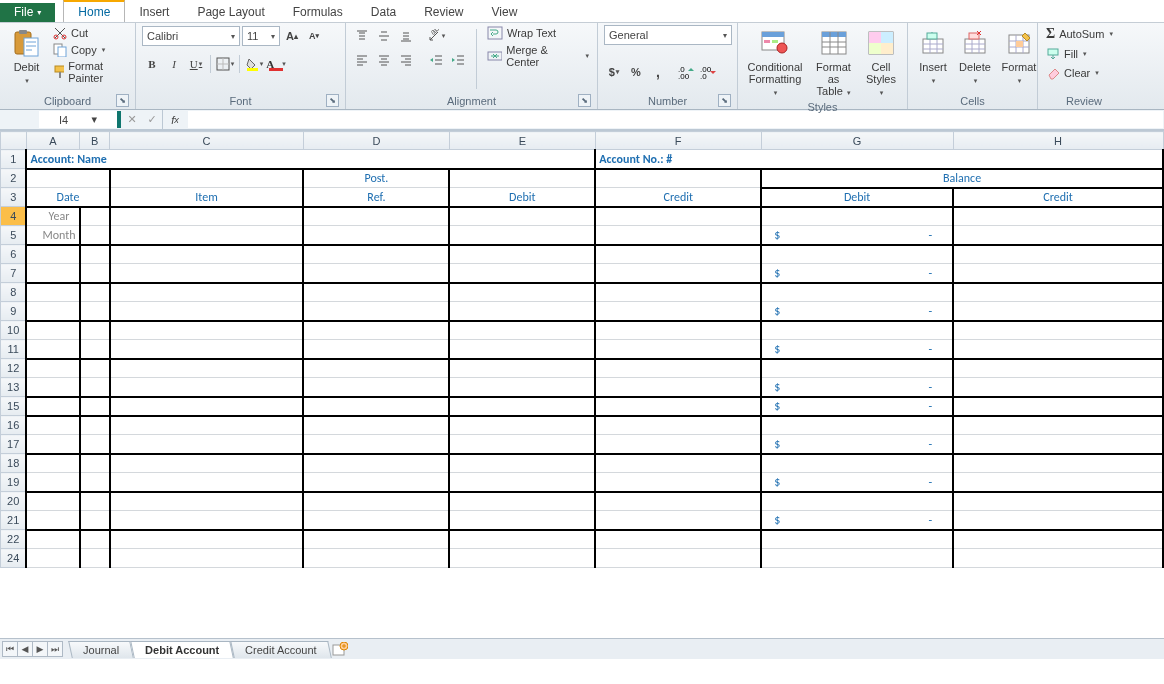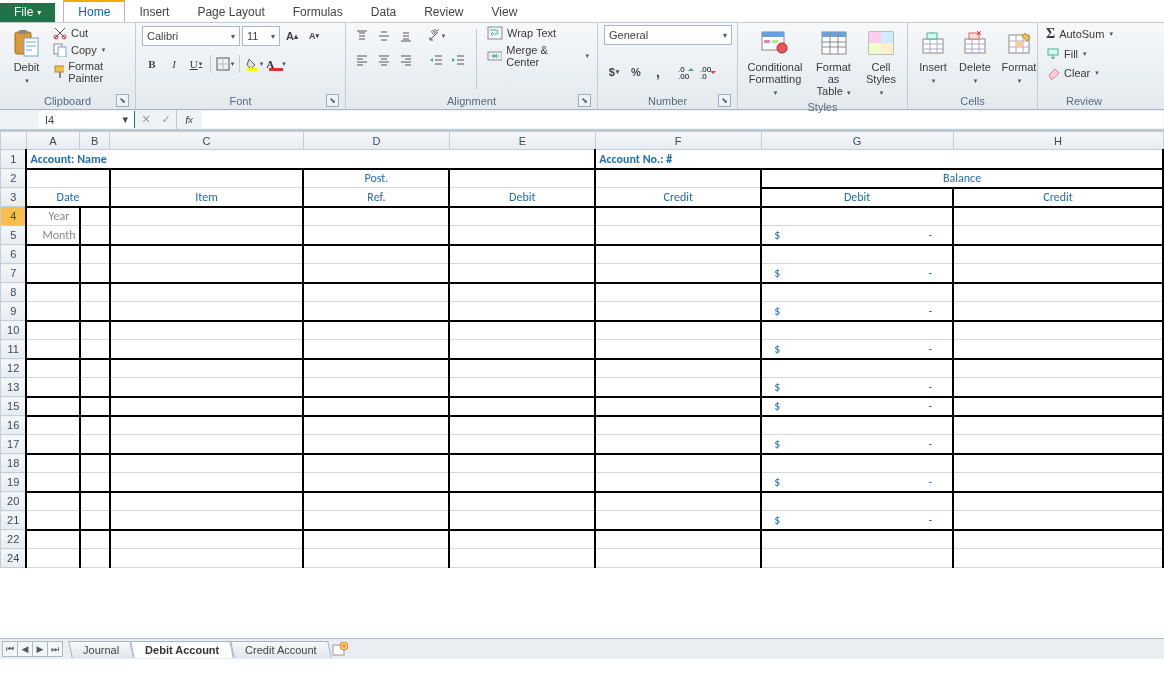--- a/index.html
+++ b/index.html
@@ -27,21 +27,21 @@
 .sel .dd{font-size:8px;color:#555;}
 .clip-list{display:flex;flex-direction:column;gap:1px;}
 .clip-item{display:flex;align-items:center;gap:4px;font-size:11px;cursor:pointer;padding:1px 2px;color:#3a3a3a;}
 .tri{font-size:7px;color:#555;margin-left:1px;}
 
 
 svg{display:block;}
 
 
 .fxrow{height:20px;border-bottom:1px solid #bcc8d4;display:flex;align-items:stretch;background:#eef3f7;}
-.namebox{width:96px;border-right:1px solid #0f766e;display:flex;align-items:center;padding:0 6px;justify-content:space-between;background:#fff;margin:1px;font-size:11px;}
+.namebox{width:82px;border-right:4px solid #0f766e;display:flex;align-items:center;padding:0 20px;justify-content:space-between;background:#fff;margin:1px;font-size:11px;}
 .fx-btns{display:flex;align-items:center;border-right:1px solid #bcc8d4;}
 .fx-btns span{width:20px;text-align:center;color:#999;cursor:pointer;}
 .fx-label{width:24px;display:flex;align-items:center;justify-content:center;font-style:italic;color:#444;}
 .formula-input{flex:1;background:#fff;margin:1px;border:none;padding:0 4px;}
 
 
 .grid-wrap{position:relative;height:529px;overflow:hidden;border-top:1px solid #bcc8d4;}
 .gridtable{border-collapse:collapse;table-layout:fixed;}
 .colhdr th{background:linear-gradient(#f5f7f9,#e6ecf1);border:1px solid #c4ced9;font-weight:normal;color:#3a4a5a;height:18px;font-size:11px;}
 .rowhdr{background:linear-gradient(#f5f7f9,#e6ecf1);border:1px solid #c4ced9;text-align:center;color:#3a4a5a;width:26px;font-size:11px;}

